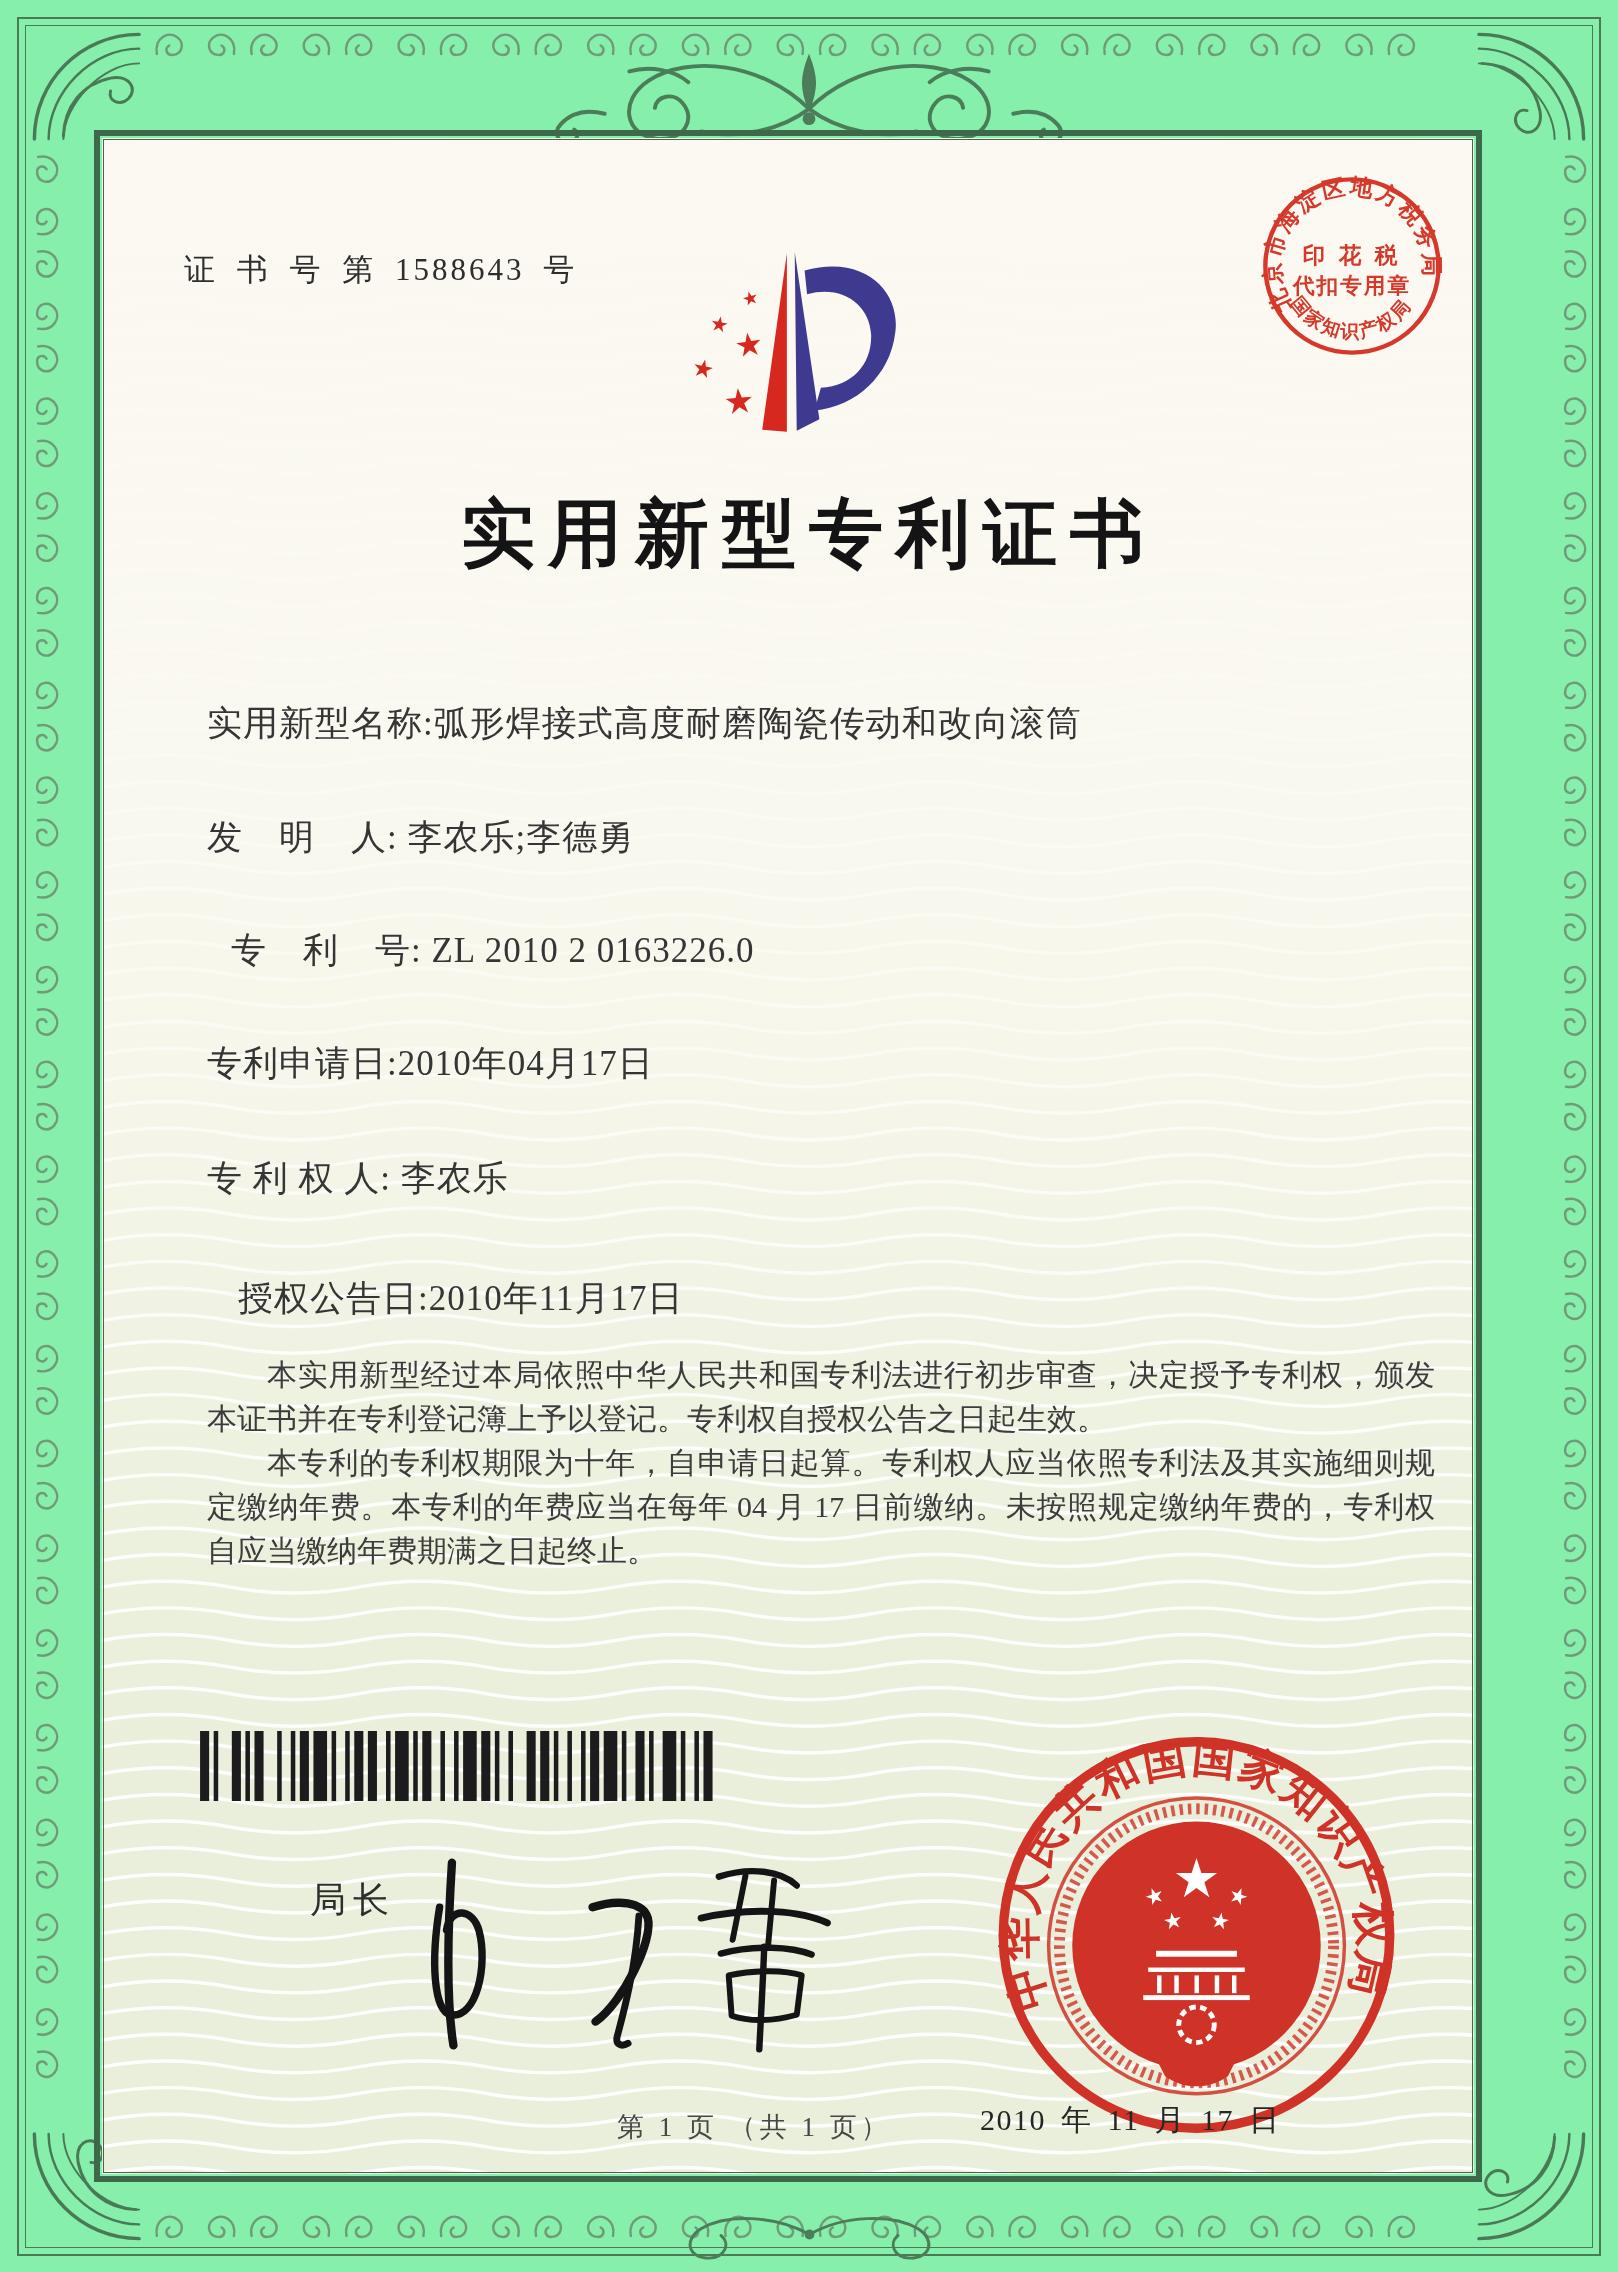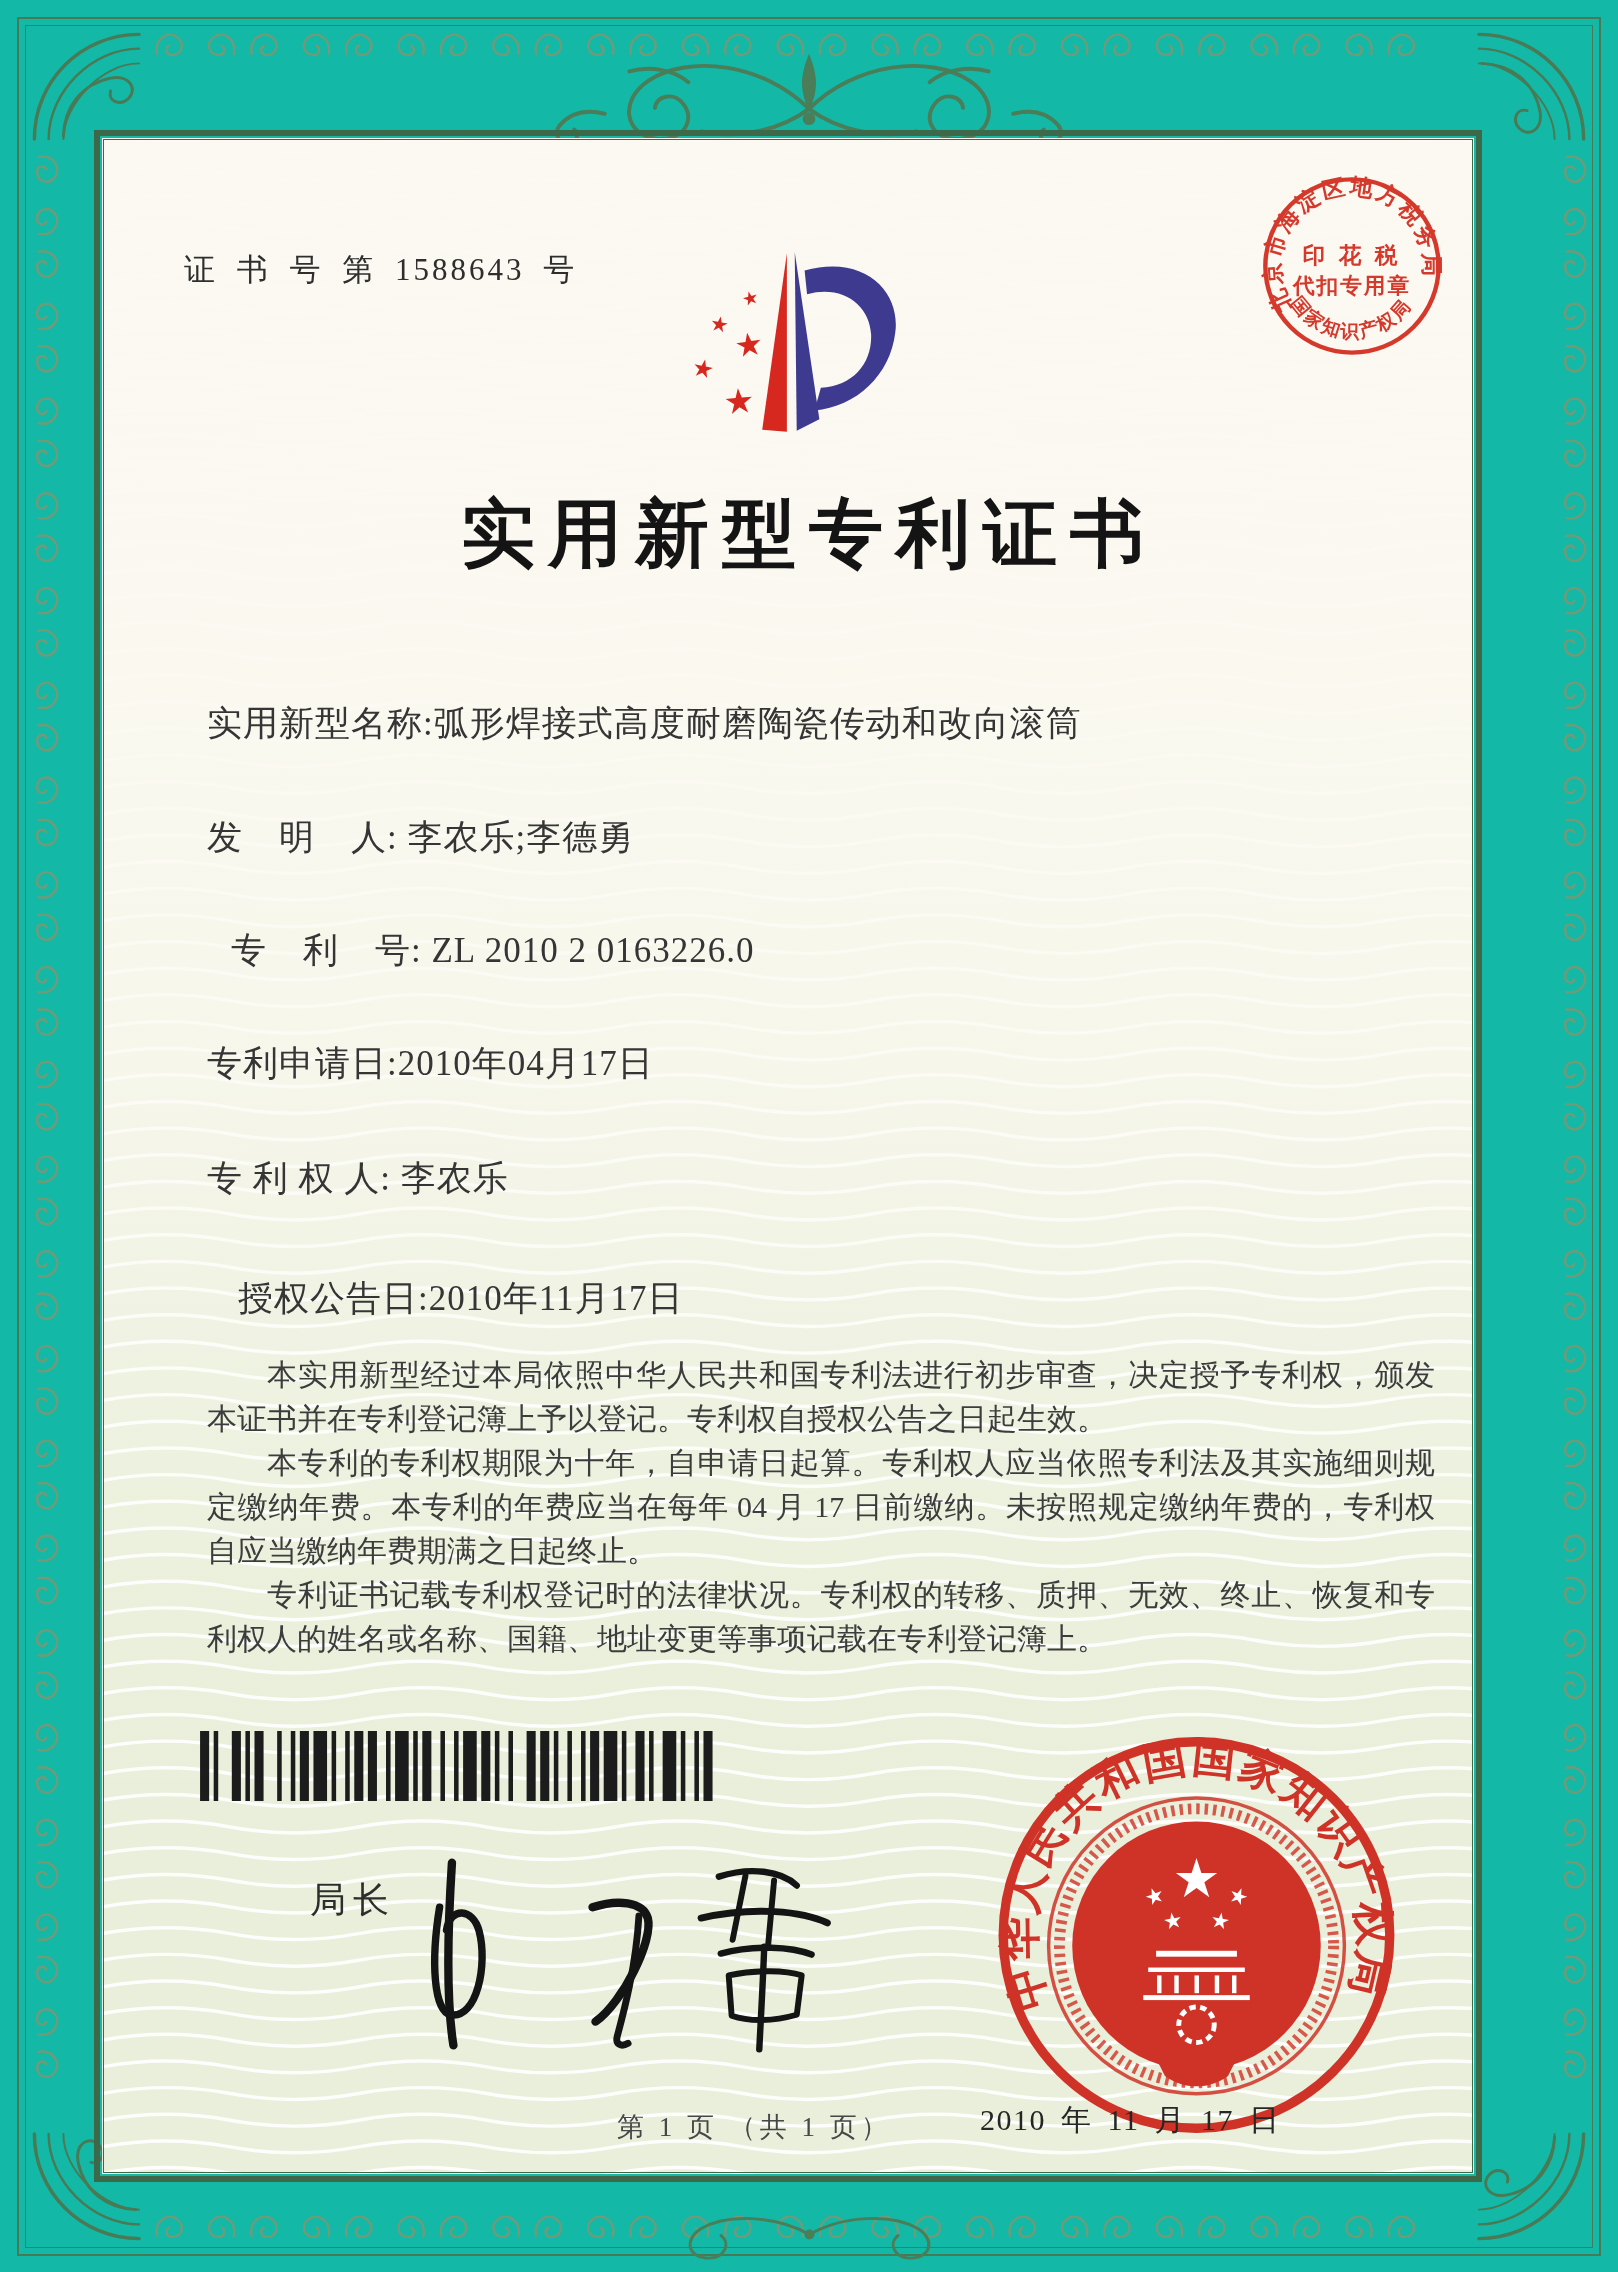--- a/index.html
+++ b/index.html
@@ -1,16 +1,16 @@
 <!DOCTYPE html>
 <html style="font-size:8px"><head>
 <meta charset="utf-8">
 <style>
   html,body{margin:0;padding:0;background:#e9e5d8;}
-  .page{position:relative;width:1618px;height:2273px;background:#14b8a6;overflow:hidden;
+  .page{position:relative;width:1618px;height:2273px;background:#86efac;overflow:hidden;
         font-family:"Liberation Serif","DejaVu Serif",serif;}
   
   .outer-rule-a{position:absolute;inset:17px;border:2px solid #4a7a55;pointer-events:none;}
   .outer-rule-b{position:absolute;inset:25px;border:1px solid #4a7a55;pointer-events:none;}
   .band{position:absolute;pointer-events:none;}
   .corner{position:absolute;width:118px;height:118px;pointer-events:none;}
   .corner.tl{left:27px;top:27px;}
   .corner.tr{right:27px;top:27px;transform:rotate(90deg);}
   .corner.br{right:27px;bottom:27px;transform:rotate(180deg);}
   .corner.bl{left:27px;bottom:27px;transform:rotate(270deg);}
@@ -380,21 +380,20 @@
   <div class="abs field z3" style="top:700px;">实用新型名称:弧形焊接式高度耐磨陶瓷传动和改向滚筒</div>
   <div class="abs field z3" style="top:814px;">发　明　人: 李农乐;李德勇</div>
   <div class="abs field z3" style="top:927px;margin-left:24px;">专　利　号: ZL 2010 2 0163226.0</div>
   <div class="abs field z3" style="top:1040px;">专利申请日:2010年04月17日</div>
   <div class="abs field z3" style="top:1155px;">专 利 权 人: 李农乐</div>
   <div class="abs field z3" style="top:1275px;margin-left:31px;">授权公告日:2010年11月17日</div>
 
   <div class="abs paras z3">
     <p>本实用新型经过本局依照中华人民共和国专利法进行初步审查，决定授予专利权，颁发本证书并在专利登记簿上予以登记。专利权自授权公告之日起生效。</p>
     <p>本专利的专利权期限为十年，自申请日起算。专利权人应当依照专利法及其实施细则规定缴纳年费。本专利的年费应当在每年 04 月 17 日前缴纳。未按照规定缴纳年费的，专利权自应当缴纳年费期满之日起终止。</p>
-    <p>专利证书记载专利权登记时的法律状况。专利权的转移、质押、无效、终止、恢复和专利权人的姓名或名称、国籍、地址变更等事项记载在专利登记簿上。</p>
   </div>
 
   <svg class="abs barcode-svg" id="barcode" width="535" height="70" viewBox="0 0 1085 142">
       <rect x="0" y="0" width="18.4" height="142" fill="#1c1c1c"></rect>
       <rect x="27.599999999999998" y="0" width="9.2" height="142" fill="#1c1c1c"></rect>
       <rect x="64.39999999999999" y="0" width="18.4" height="142" fill="#1c1c1c"></rect>
       <rect x="91.99999999999999" y="0" width="9.2" height="142" fill="#1c1c1c"></rect>
       <rect x="110.39999999999999" y="0" width="18.4" height="142" fill="#1c1c1c"></rect>
       <rect x="156.39999999999998" y="0" width="9.2" height="142" fill="#1c1c1c"></rect>
       <rect x="183.99999999999997" y="0" width="9.2" height="142" fill="#1c1c1c"></rect>

